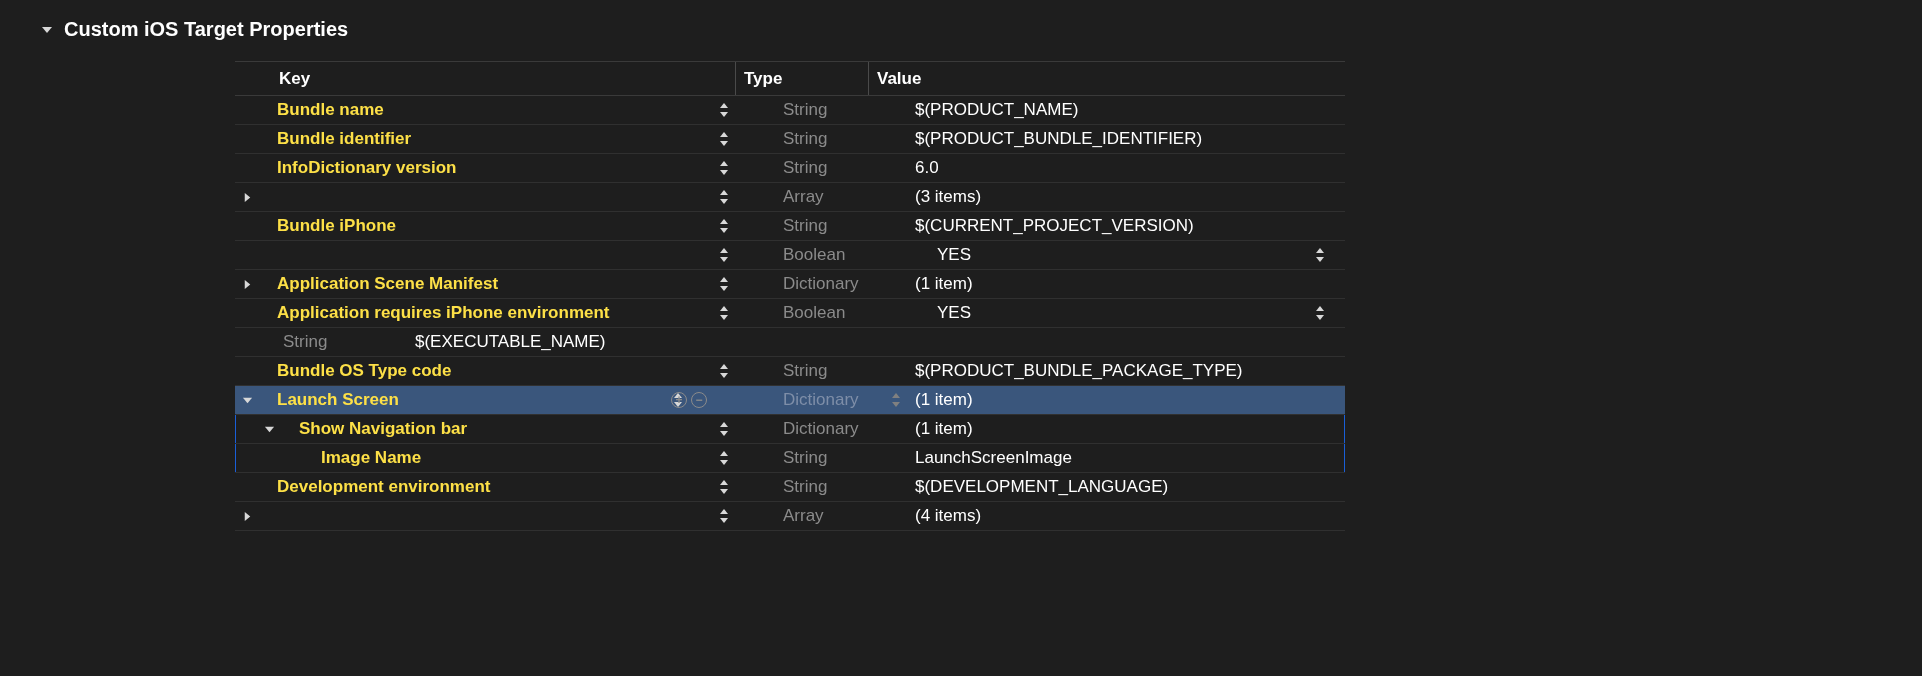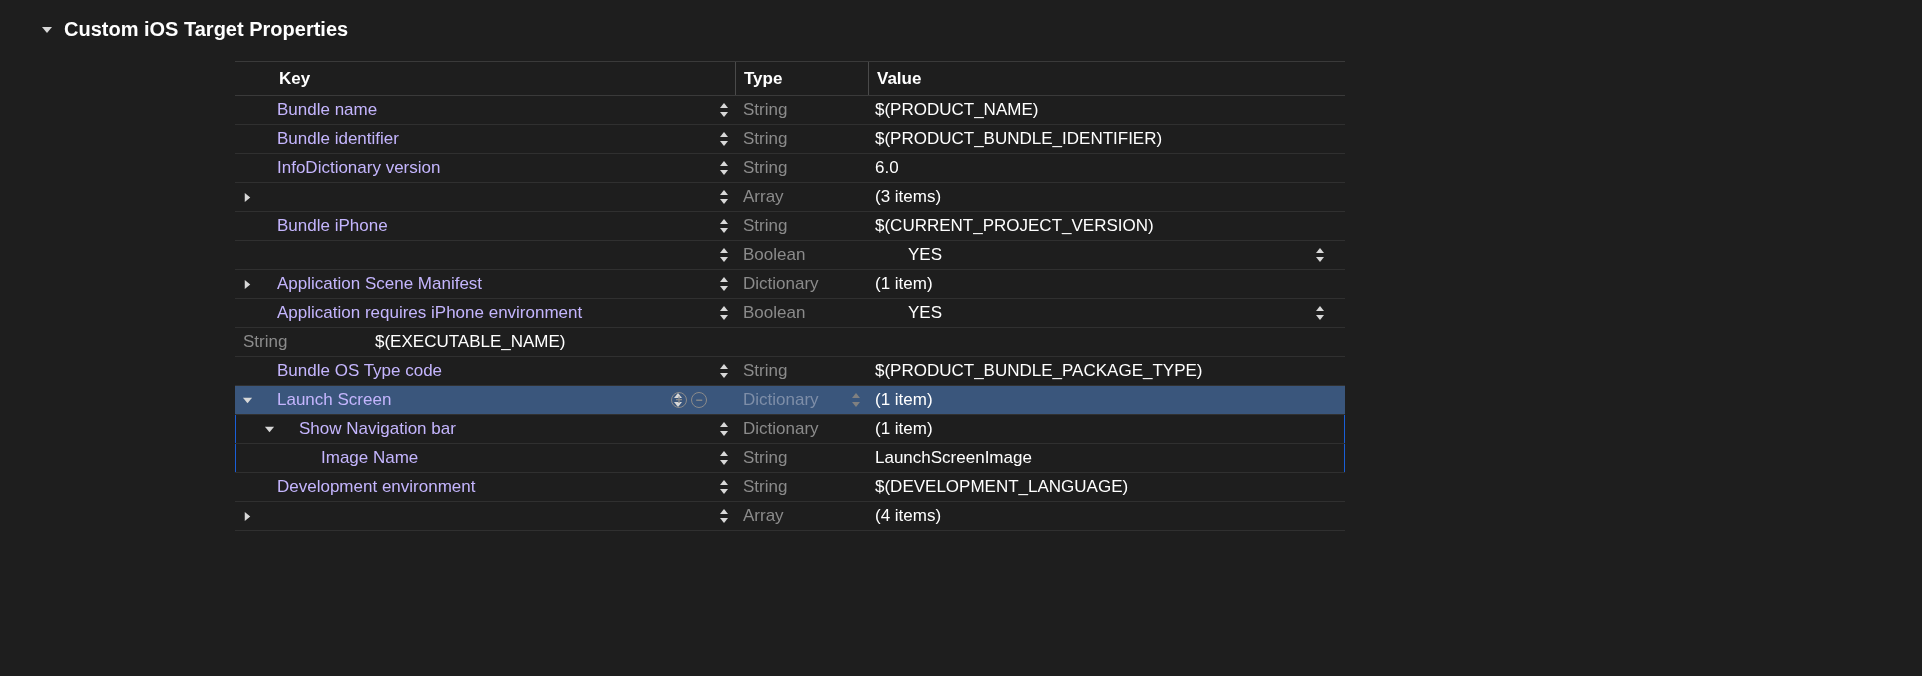--- a/index.html
+++ b/index.html
@@ -60,37 +60,38 @@
     display: flex;
     align-items: center;
     position: relative;
   }
   .row .type-cell {
     width: 132px;
     padding-left: 8px;
     color: #8b8b8b;
     display:flex;
     align-items:center;
+    margin-left:40px;
   }
   .row .value-cell {
     flex: 1;
     padding-left: 8px;
     display: flex;
     align-items: center;
     position: relative;
   }
-  .row .value-cell .bool-pad { margin-left: 33px; }
+  .row .value-cell .bool-pad { margin-left: 22px; }
   .disclosure {
     width: 24px;
     display: flex;
     justify-content: center;
     align-items: center;
   }
   .spacer { display:inline-block; }
-  .key-label { color: #c4b5fd; }
+  .key-label { color: #fde047; font-weight: bold; }
   .stepper {
     position: absolute;
     right: 6px;
     top: 50%;
     transform: translateY(-50%);
     display: flex;
     flex-direction: column;
     gap: 0px;
     color: #d8d8d8;
     font-size: 11px;

